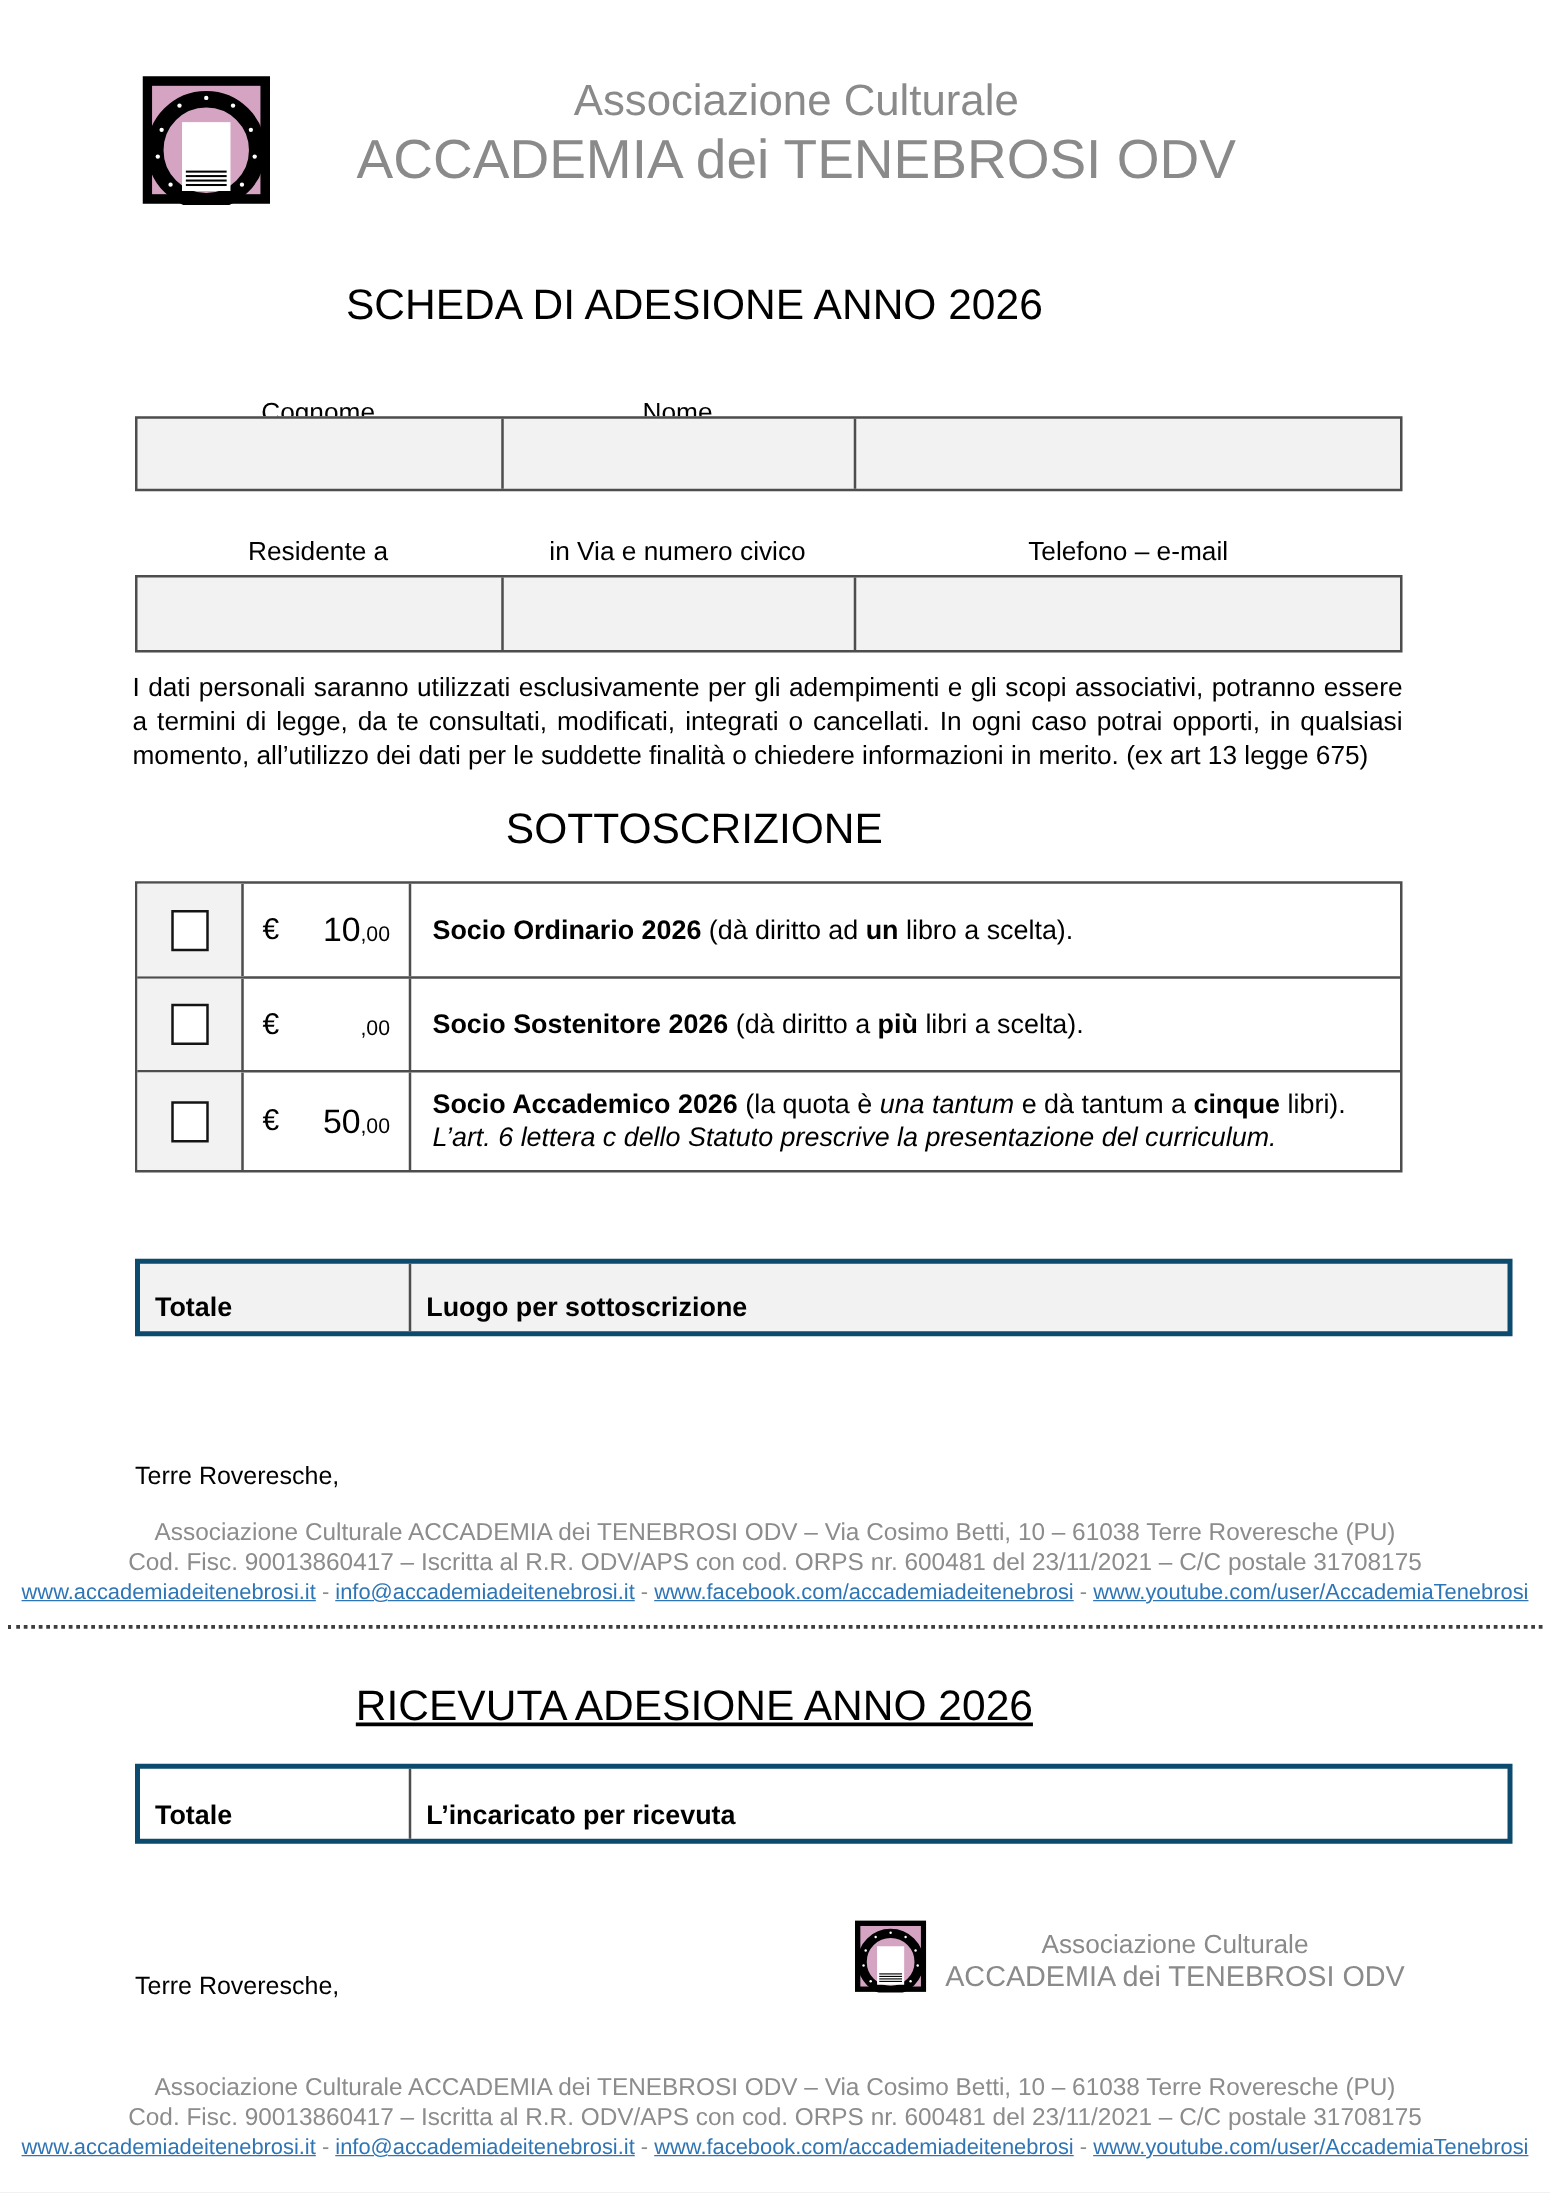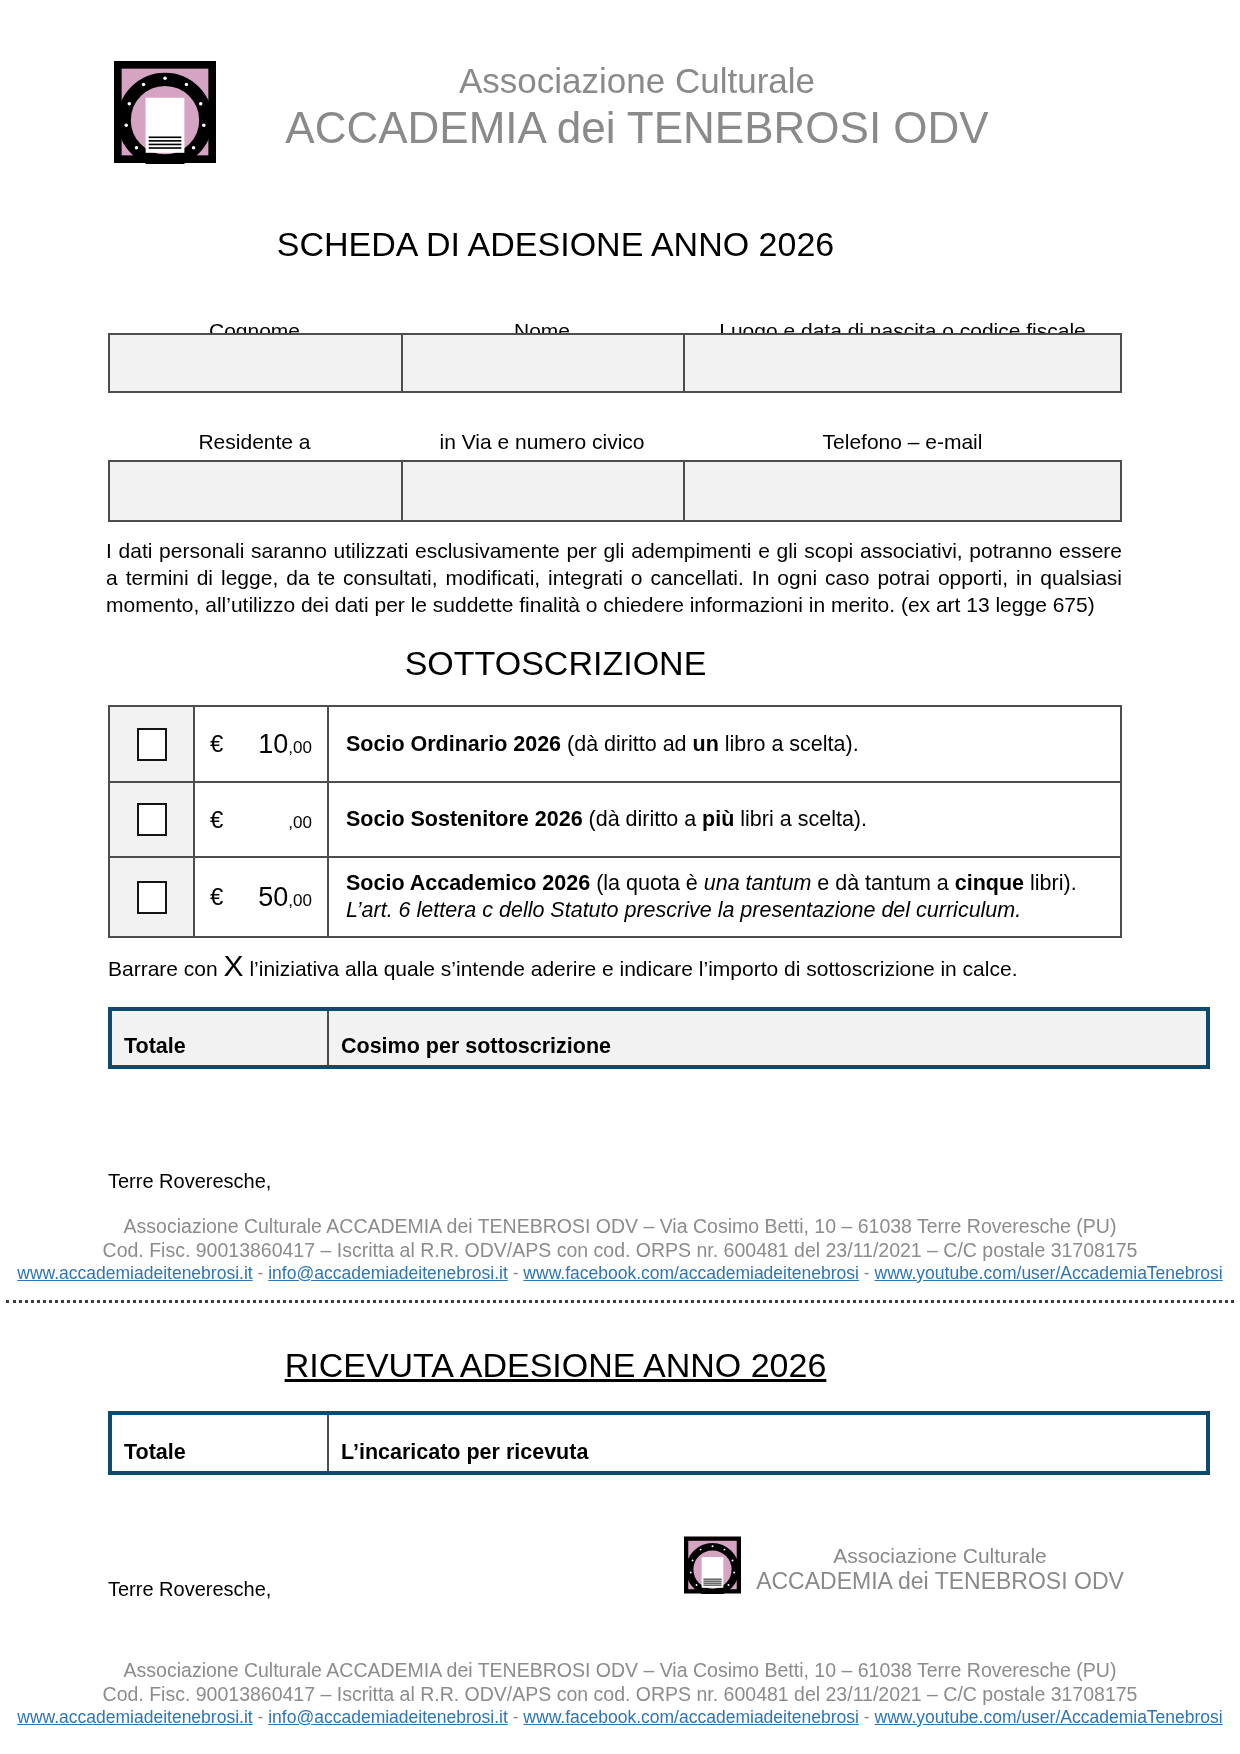--- a/index.html
+++ b/index.html
@@ -136,21 +136,20 @@
   <div class="abs header-text">
     <div class="org1">Associazione Culturale</div>
     <div class="org2">ACCADEMIA dei TENEBROSI ODV</div>
   </div>
 
   <h1 class="abs title t1">SCHEDA DI ADESIONE ANNO 2026</h1>
 
   <div class="abs labels labels1">
     <div class="lab1">Cognome</div>
     <div class="lab2">Nome</div>
-    <div class="lab3">Luogo e data di nascita o codice fiscale</div>
   </div>
 
   <div class="abs ftable ftable1">
     <div class="fcell fc1"></div>
     <div class="fcell fc2"></div>
     <div class="fcell fc3"></div>
   </div>
 
   <div class="abs labels labels2">
     <div class="lab1">Residente a</div>
@@ -205,28 +204,27 @@
         <span class="amt"><span>50</span><span class="sg-s">,00</span></span>
       </div>
       <div class="desc-cell">
         <div><span class="sg-b">Socio Accademico 2026 </span><span>(la quota è </span><span class="sg-i">una tantum</span><span> e dà tantum a </span><span class="sg-b">cinque</span><span> libri).
 </span><span class="sg-i">L’art. 6 lettera c dello Statuto prescrive la presentazione del curriculum.</span></div>
       </div>
     </div>
 
   </div>
 
-  <p class="abs note"><span>Barrare con </span><span class="sg-l">X</span><span> l’iniziativa alla quale s’intende aderire e indicare l’importo di sottoscrizione in calce.</span></p>
 
   <div class="abs ttable ttable1">
     <div class="tcell tc1">
       <span>Totale</span>
     </div>
     <div class="tcell tc2">
-      <span>Cosimo per sottoscrizione</span>
+      <span>Luogo per sottoscrizione</span>
     </div>
   </div>
 
   <p class="abs place place1">Terre Roveresche,</p>
 
   <div class="abs footer footer1">
     <div class="fl">Associazione Culturale ACCADEMIA dei TENEBROSI ODV – Via Cosimo Betti, 10 – 61038 Terre Roveresche (PU)</div>
     <div class="fl">Cod. Fisc. 90013860417 – Iscritta al R.R. ODV/APS con cod. ORPS nr. 600481 del 23/11/2021 – C/C postale 31708175</div>
     <div class="links">
       <a href="#">www.accademiadeitenebrosi.it</a><span class="sep"> - </span><a href="#">info@accademiadeitenebrosi.it</a><span class="sep"> - </span><a href="#">www.facebook.com/accademiadeitenebrosi</a><span class="sep"> - </span><a href="#">www.youtube.com/user/AccademiaTenebrosi</a>

